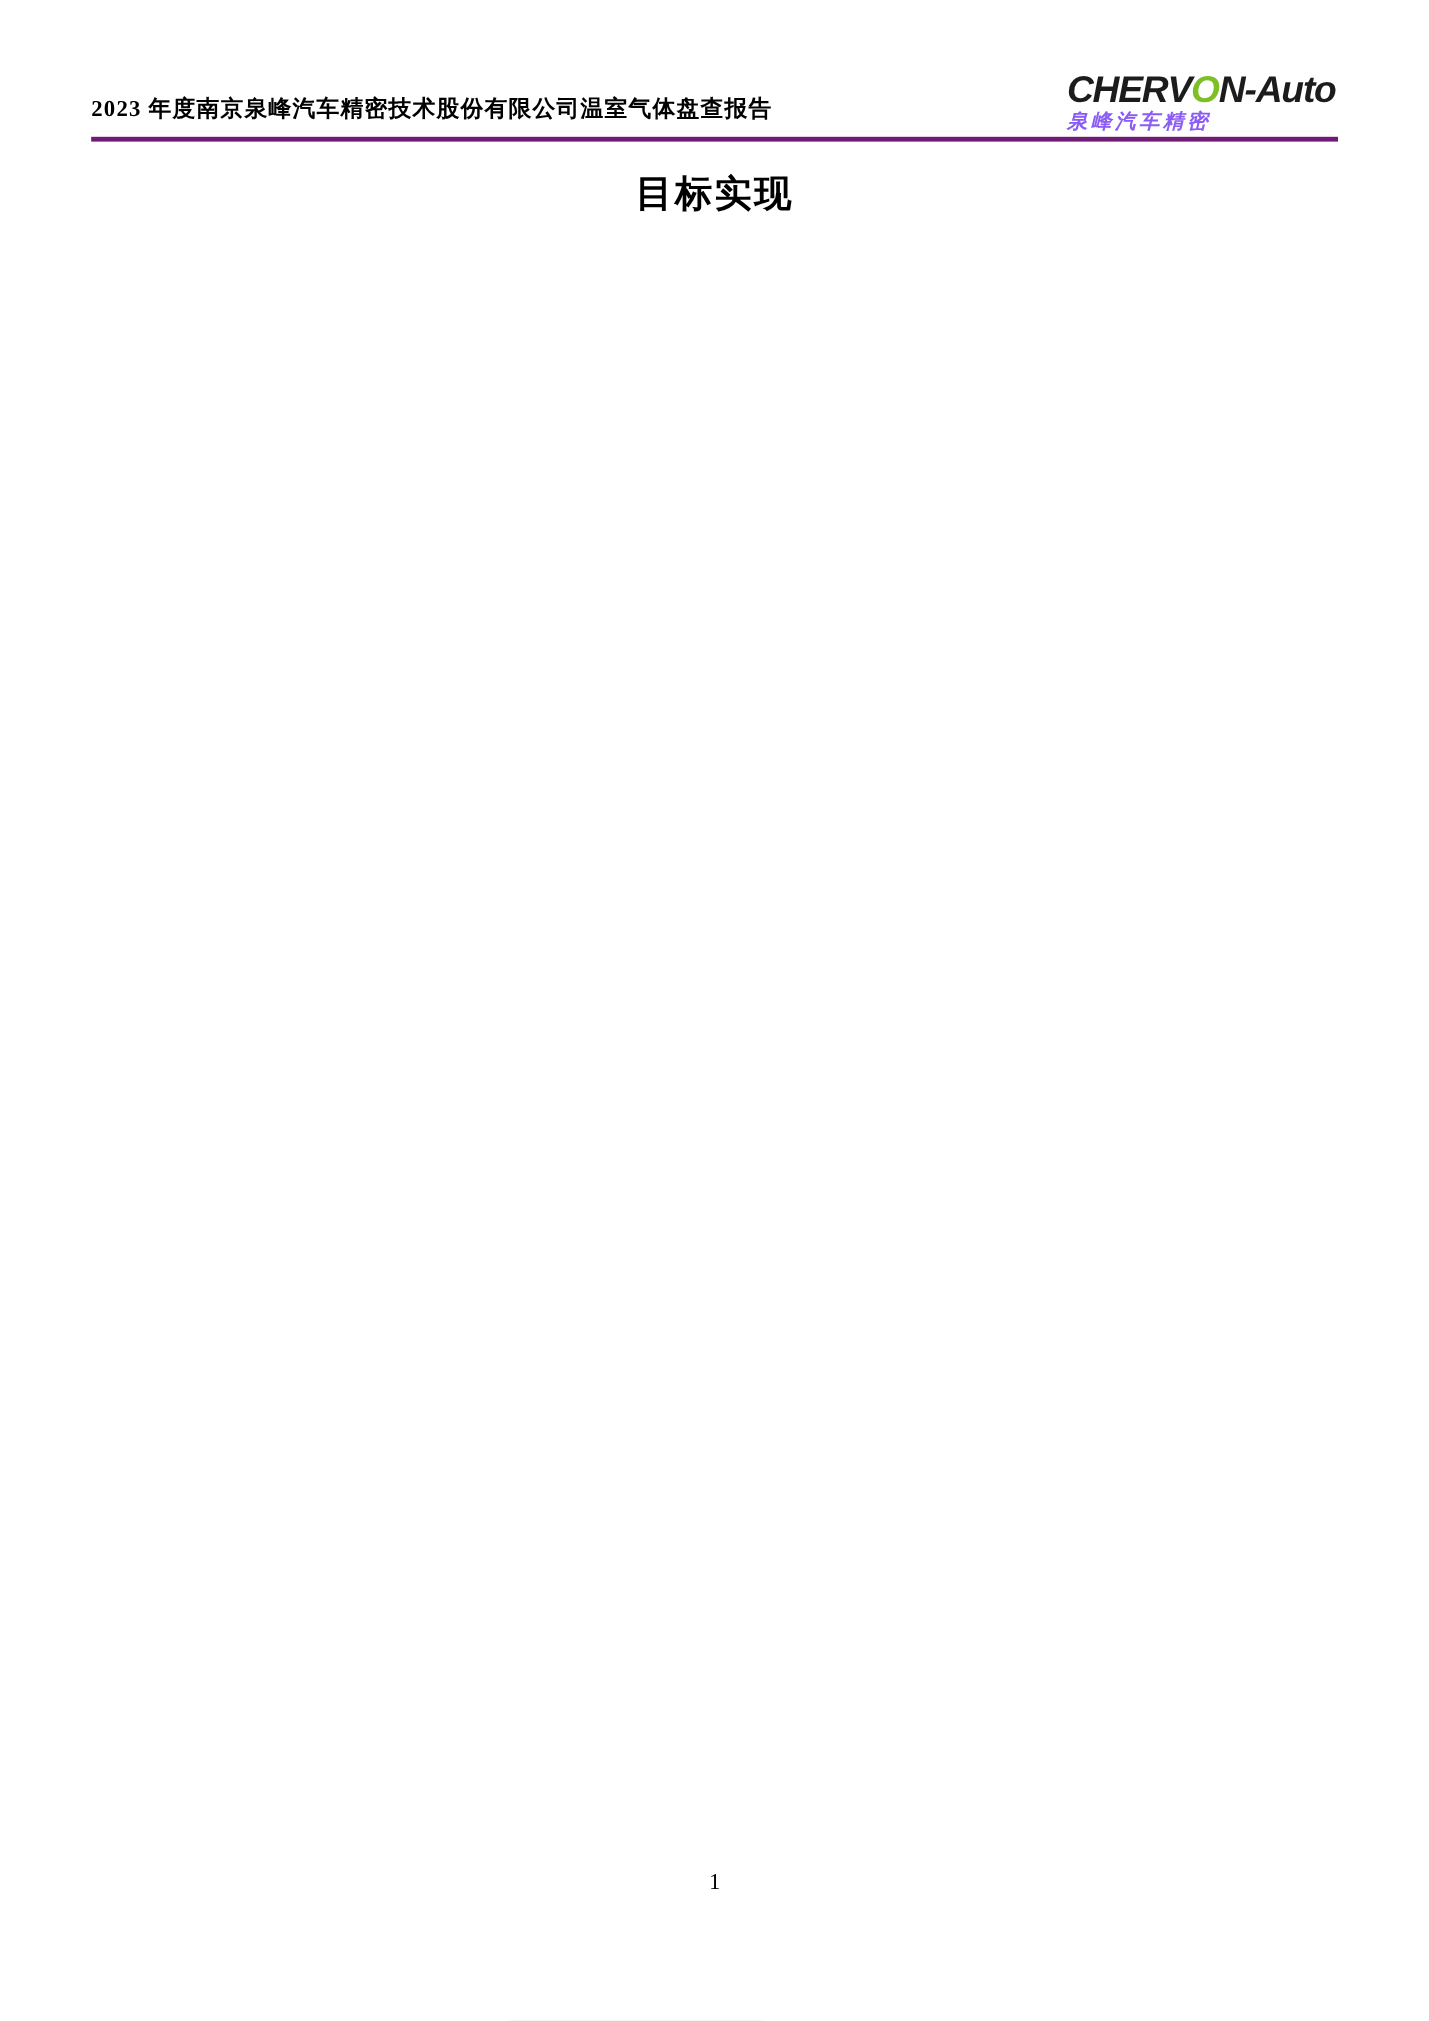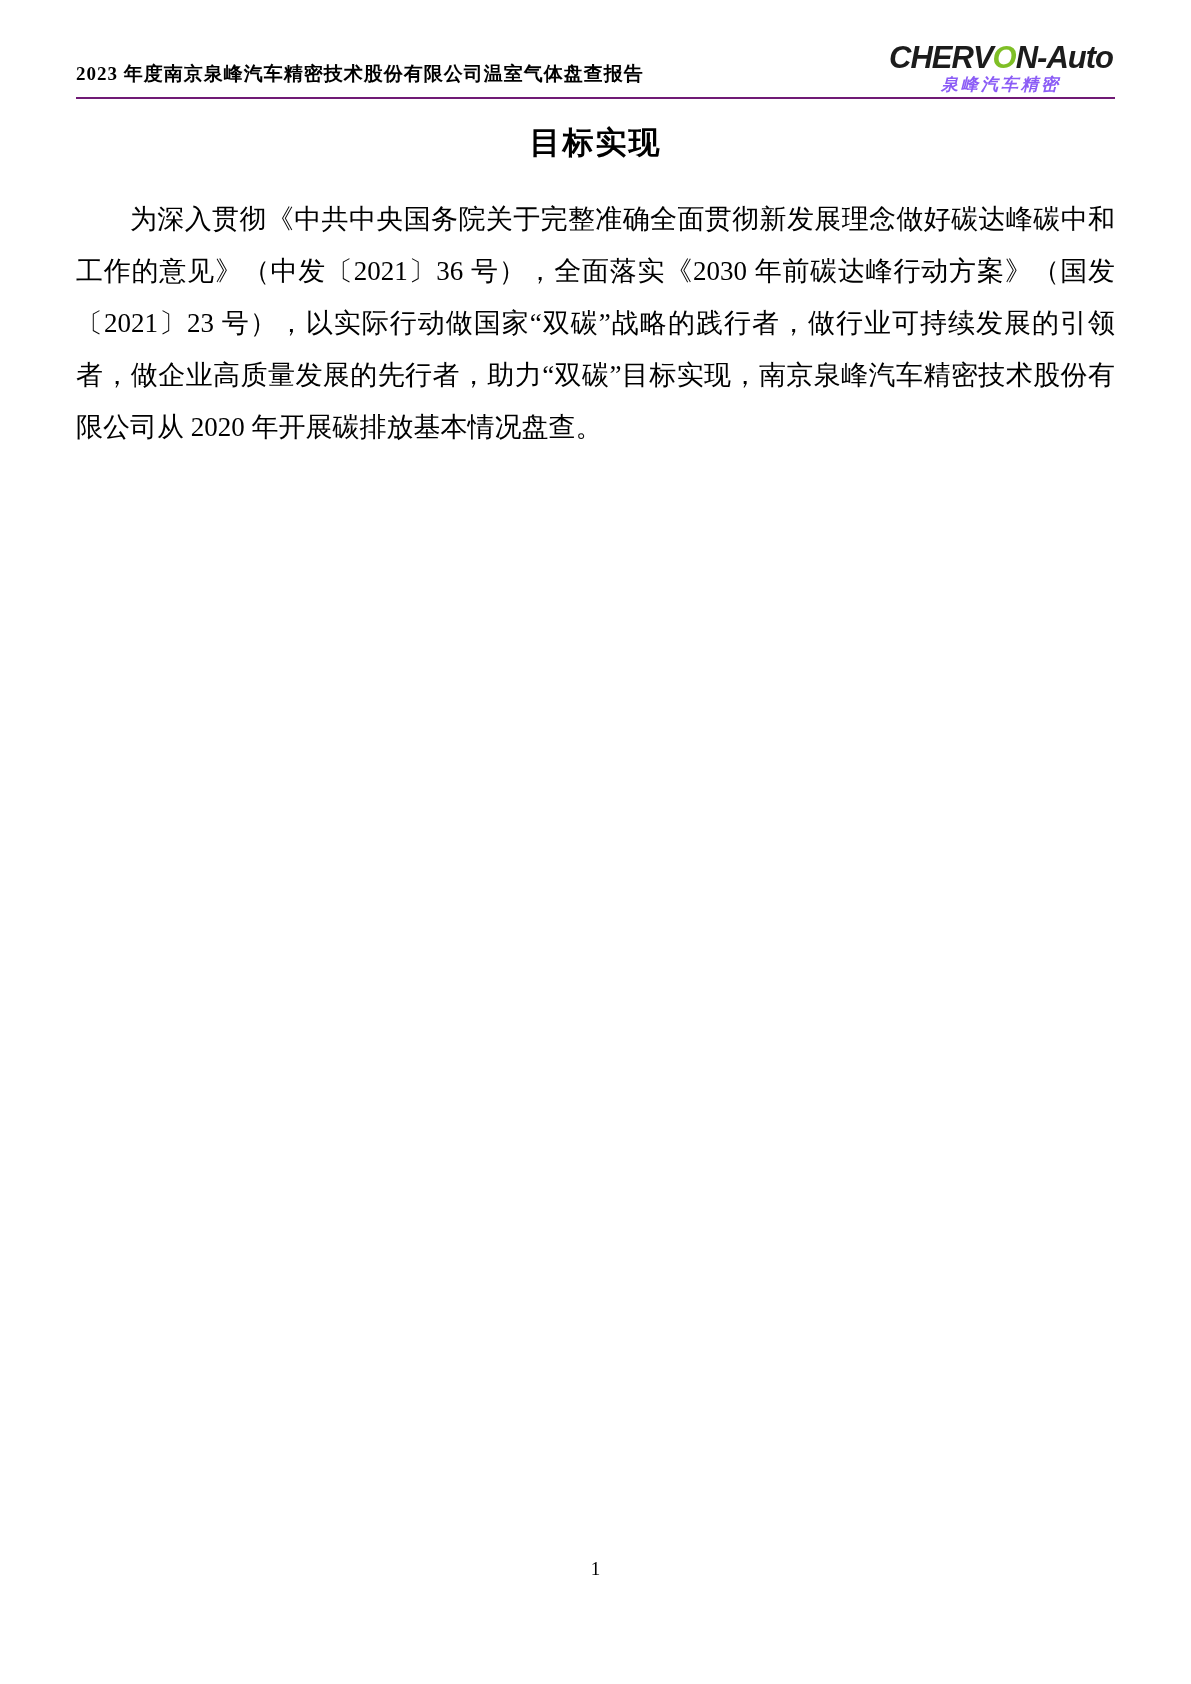--- a/index.html
+++ b/index.html
@@ -13,32 +13,33 @@
     padding: 0 76px;
     font-family: "Liberation Serif", "DejaVu Serif", serif;
     color: #000;
     overflow: hidden;
   }
   .header {
     display: flex;
     justify-content: space-between;
     align-items: flex-end;
     padding-top: 42px;
-    border-bottom: 2px solid #701a75;
+    border-bottom: 4px solid #701a75;
     padding-bottom: 4px;
+    margin-top: 17px;
   }
   .header-title {
     font-size: 19px;
     font-weight: bold;
     letter-spacing: 1px;
     padding-bottom: 6px;
     white-space: nowrap;
   }
   .logo {
-    text-align: center;
+    text-align: left;
     line-height: 1;
     padding-right: 2px;
   }
   .logo-main {
     font-family: "Liberation Sans", "DejaVu Sans", sans-serif;
     font-size: 31px;
     font-weight: bold;
     font-style: italic;
     letter-spacing: -1px;
     color: #1c1c1c;
@@ -90,18 +91,17 @@
     <div class="header-title">2023 年度南京泉峰汽车精密技术股份有限公司温室气体盘查报告</div>
     <div class="logo">
       <div class="logo-main"><span>CHERV</span><span class="green-o">O</span><span>N-Auto</span></div>
       <div class="logo-sub">泉峰汽车精密</div>
     </div>
   </div>
 
   <h1 class="doc-title">目标实现</h1>
 
   <div class="body-text">
-    <p>为深入贯彻《中共中央国务院关于完整准确全面贯彻新发展理念做好碳达峰碳中和工作的意见》（中发〔2021〕36 号），全面落实《2030 年前碳达峰行动方案》（国发〔2021〕23 号），以实际行动做国家“双碳”战略的践行者，做行业可持续发展的引领者，做企业高质量发展的先行者，助力“双碳”目标实现，南京泉峰汽车精密技术股份有限公司从 2020 年开展碳排放基本情况盘查。</p>
   </div>
 
   <div class="page-number">1</div>
 
 </div>
 
 </body></html>

